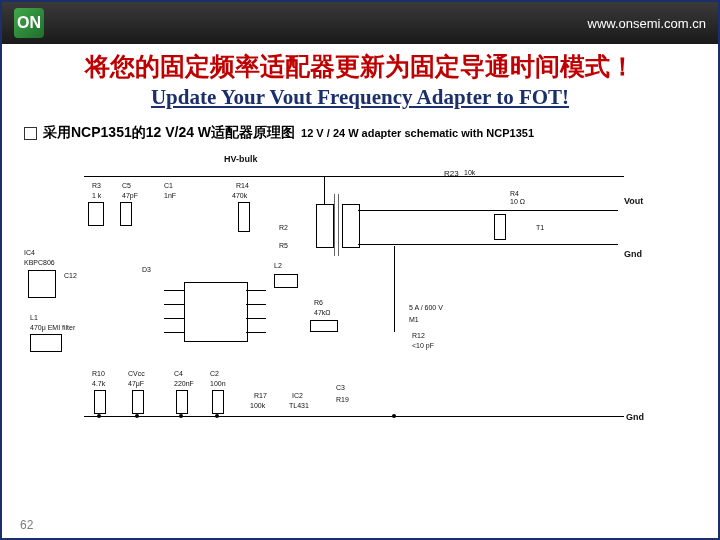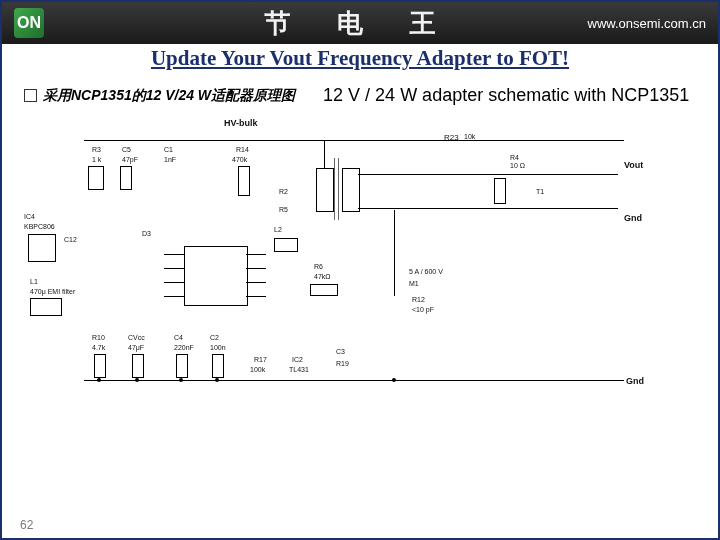--- a/index.html
+++ b/index.html
@@ -61,22 +61,22 @@
     margin-top: 2px;
   }
   .bullet-row {
     display: flex; align-items: center; gap: 6px;
     margin: 14px 0 10px 22px;
     font-size: 14px;
   }
   .bullet-box {
     width: 11px; height: 11px; border: 1.5px solid #333; flex: 0 0 auto;
   }
-  .bullet-cn { font-weight: bold; font-style: italic; }
-  .bullet-en { font-weight: normal; font-size: 18px; margin-left: 22px; }
+  .bullet-cn { font-weight: bold; }
+  .bullet-en { font-weight: bold; font-size: 11px; margin-left: 0; }
   .schematic {
     margin: 12px 22px 0 22px;
     height: 290px;
     position: relative;
     font-family: Arial, sans-serif;
     font-size: 8px;
     color: #111;
   }
   .wire { position: absolute; background: #000; }
   .box { position: absolute; border: 1px solid #000; background: #fff; font-size: 7px; text-align: center; }
@@ -89,24 +89,24 @@
 </style>
 </head>
 <body>
 
 <div class="slide">
 
   <div class="topbar">
     <div class="logo-block">
       <div class="logo-on">ON</div>
     </div>
-    <div class="center-title">节 电 王</div>
     <div class="url">www.onsemi.com.cn</div>
   </div>
 
+  <div class="heading-cn">将您的固定频率适配器更新为固定导通时间模式！</div>
   <div class="heading-en">Update Your Vout Frequency Adapter to FOT!</div>
 
   <div class="bullet-row">
     <span class="bullet-box"></span>
     <span class="bullet-cn">采用NCP1351的12 V/24 W适配器原理图</span>
     <span class="bullet-en">12 V / 24 W adapter schematic with NCP1351</span>
   </div>
 
   <div class="schematic">
 

